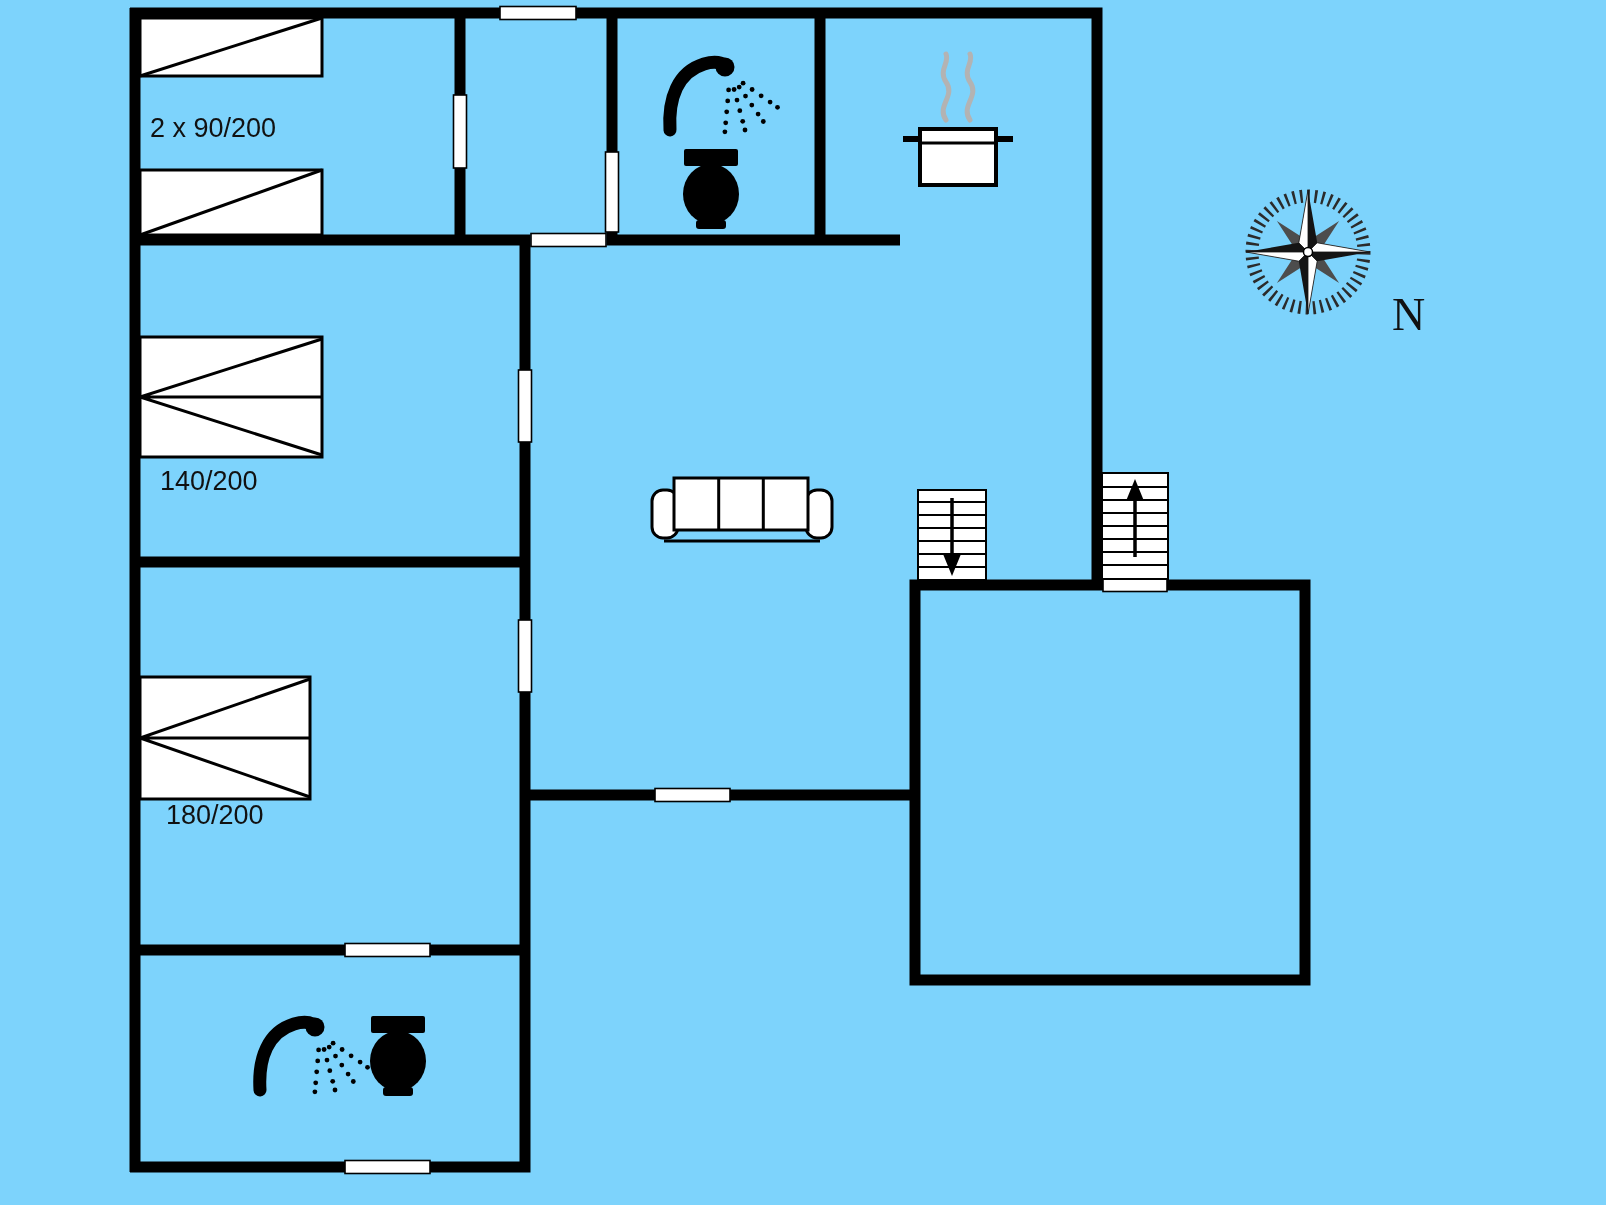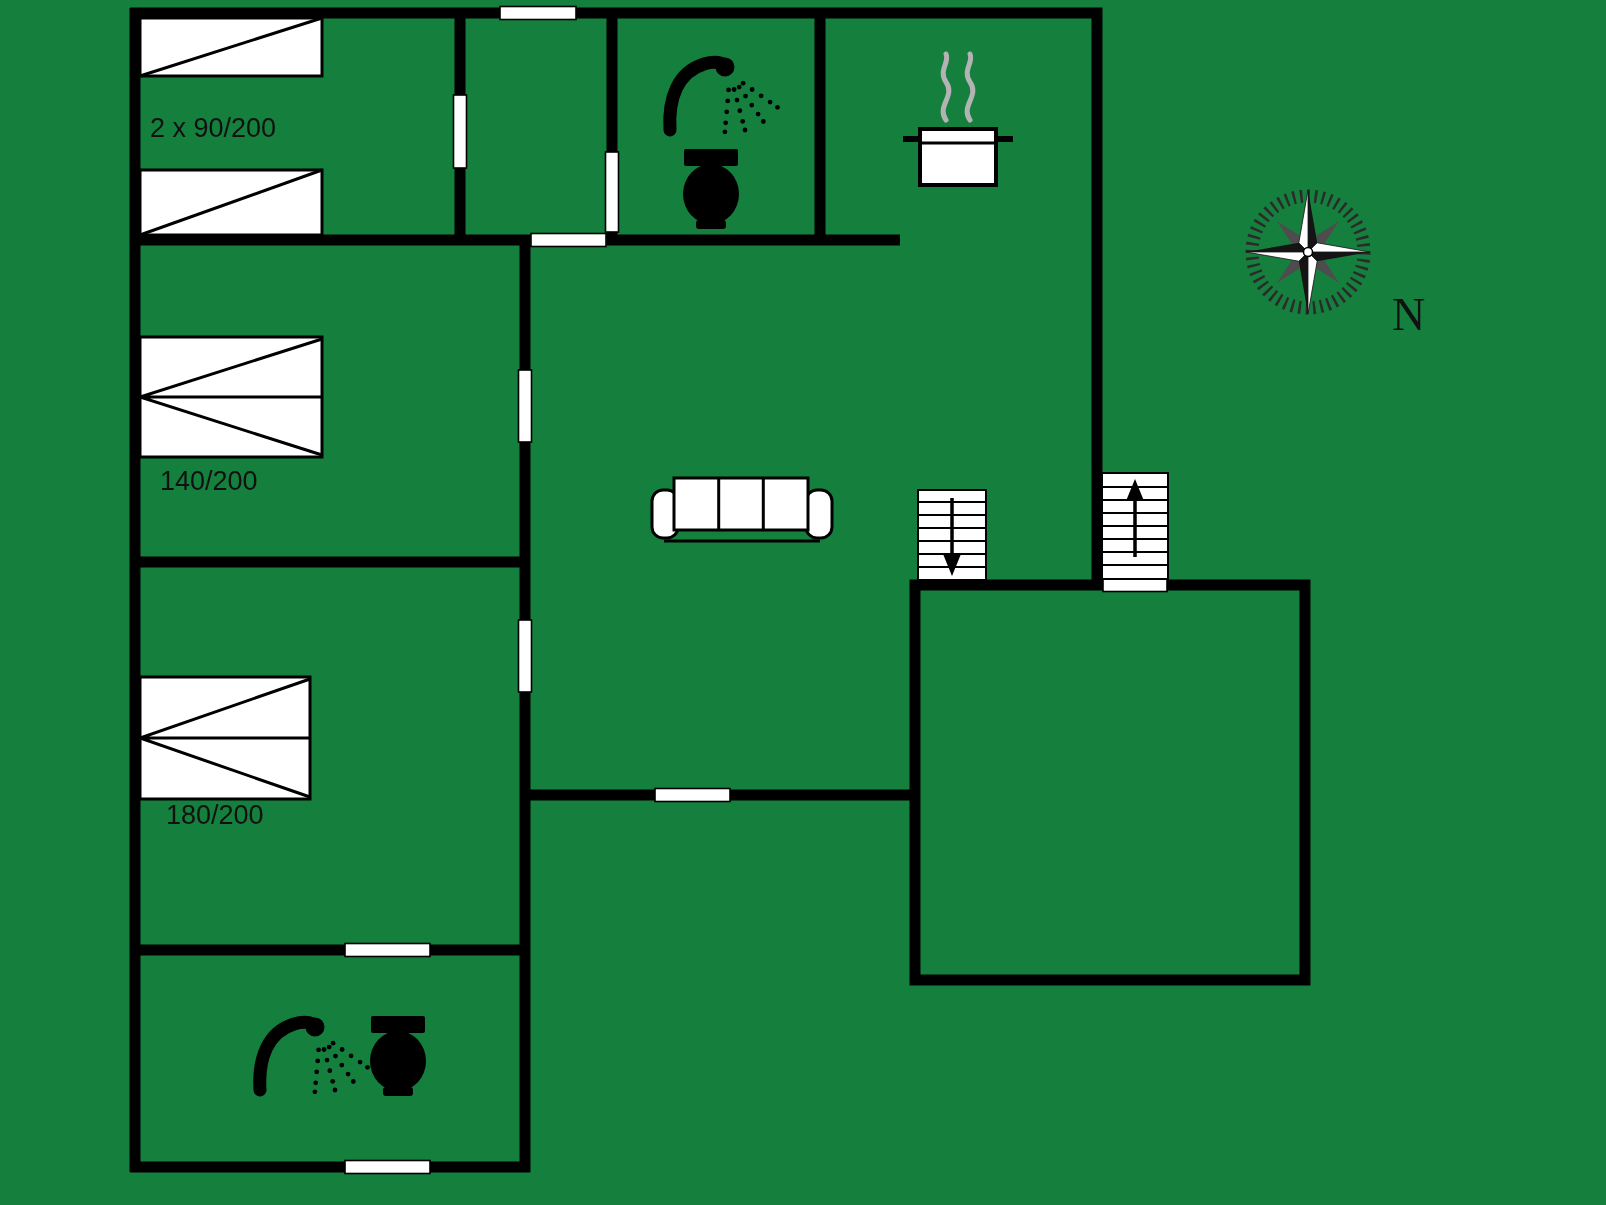--- a/index.html
+++ b/index.html
@@ -1,16 +1,16 @@
 <!DOCTYPE html>
 <html><head>
 <meta charset="utf-8">
 <style>
   html,body{margin:0;padding:0;background:#ffffff;}
-  .stage{width:1606px;height:1205px;background:#15803d;position:relative;overflow:hidden;}
+  .stage{width:1606px;height:1205px;background:#7dd3fc;position:relative;overflow:hidden;}
   svg{display:block;}
   .dim-label{font-family:"Liberation Sans",sans-serif;font-size:27px;fill:#111;}
   .north-label{font-family:"Liberation Serif",serif;font-size:46px;fill:#111;}
   .wall{fill:none;stroke:#000;stroke-width:11;stroke-linecap:butt;}
   .door{fill:#fff;stroke:#000;stroke-width:1.6;}
   .furn{fill:#fff;stroke:#000;stroke-width:3;}
   .thin{fill:none;stroke:#000;stroke-width:3;}
   .step{fill:none;stroke:#000;stroke-width:2;}
   .stair-box{fill:#fff;stroke:#000;stroke-width:2;}
   .arrow-line{fill:none;stroke:#000;stroke-width:3.5;}

